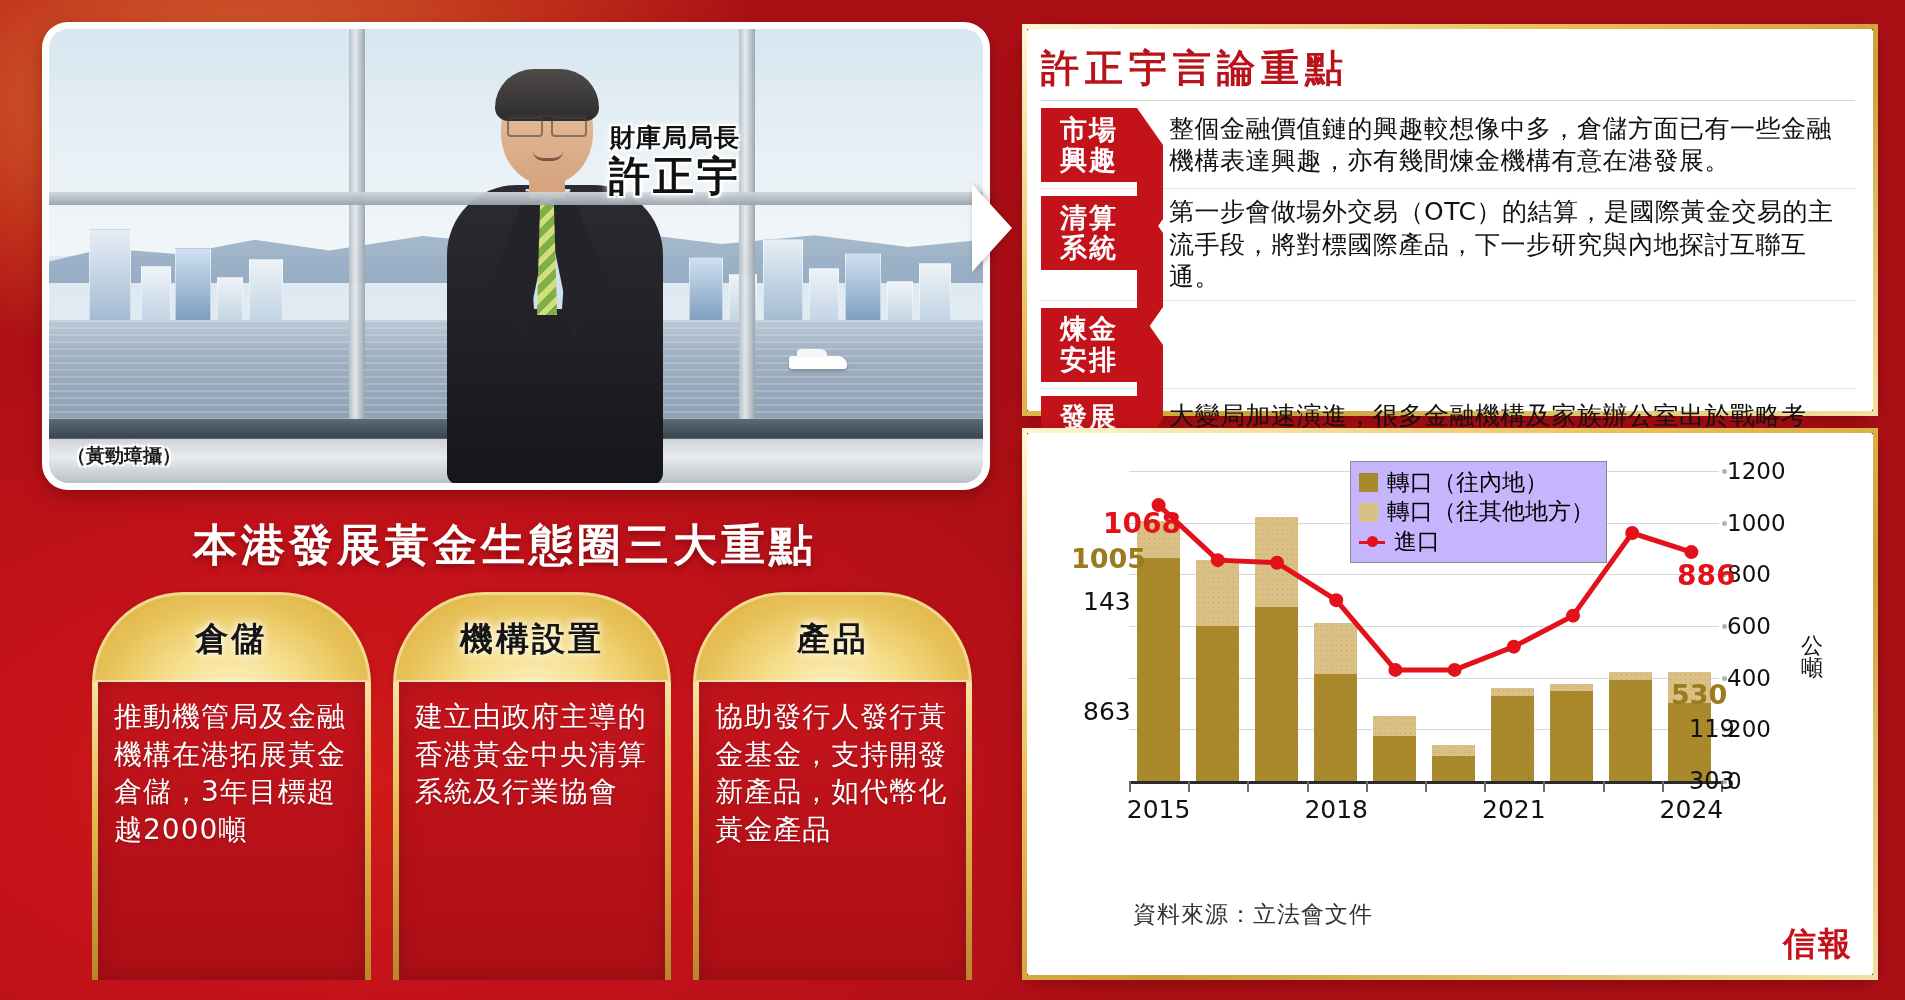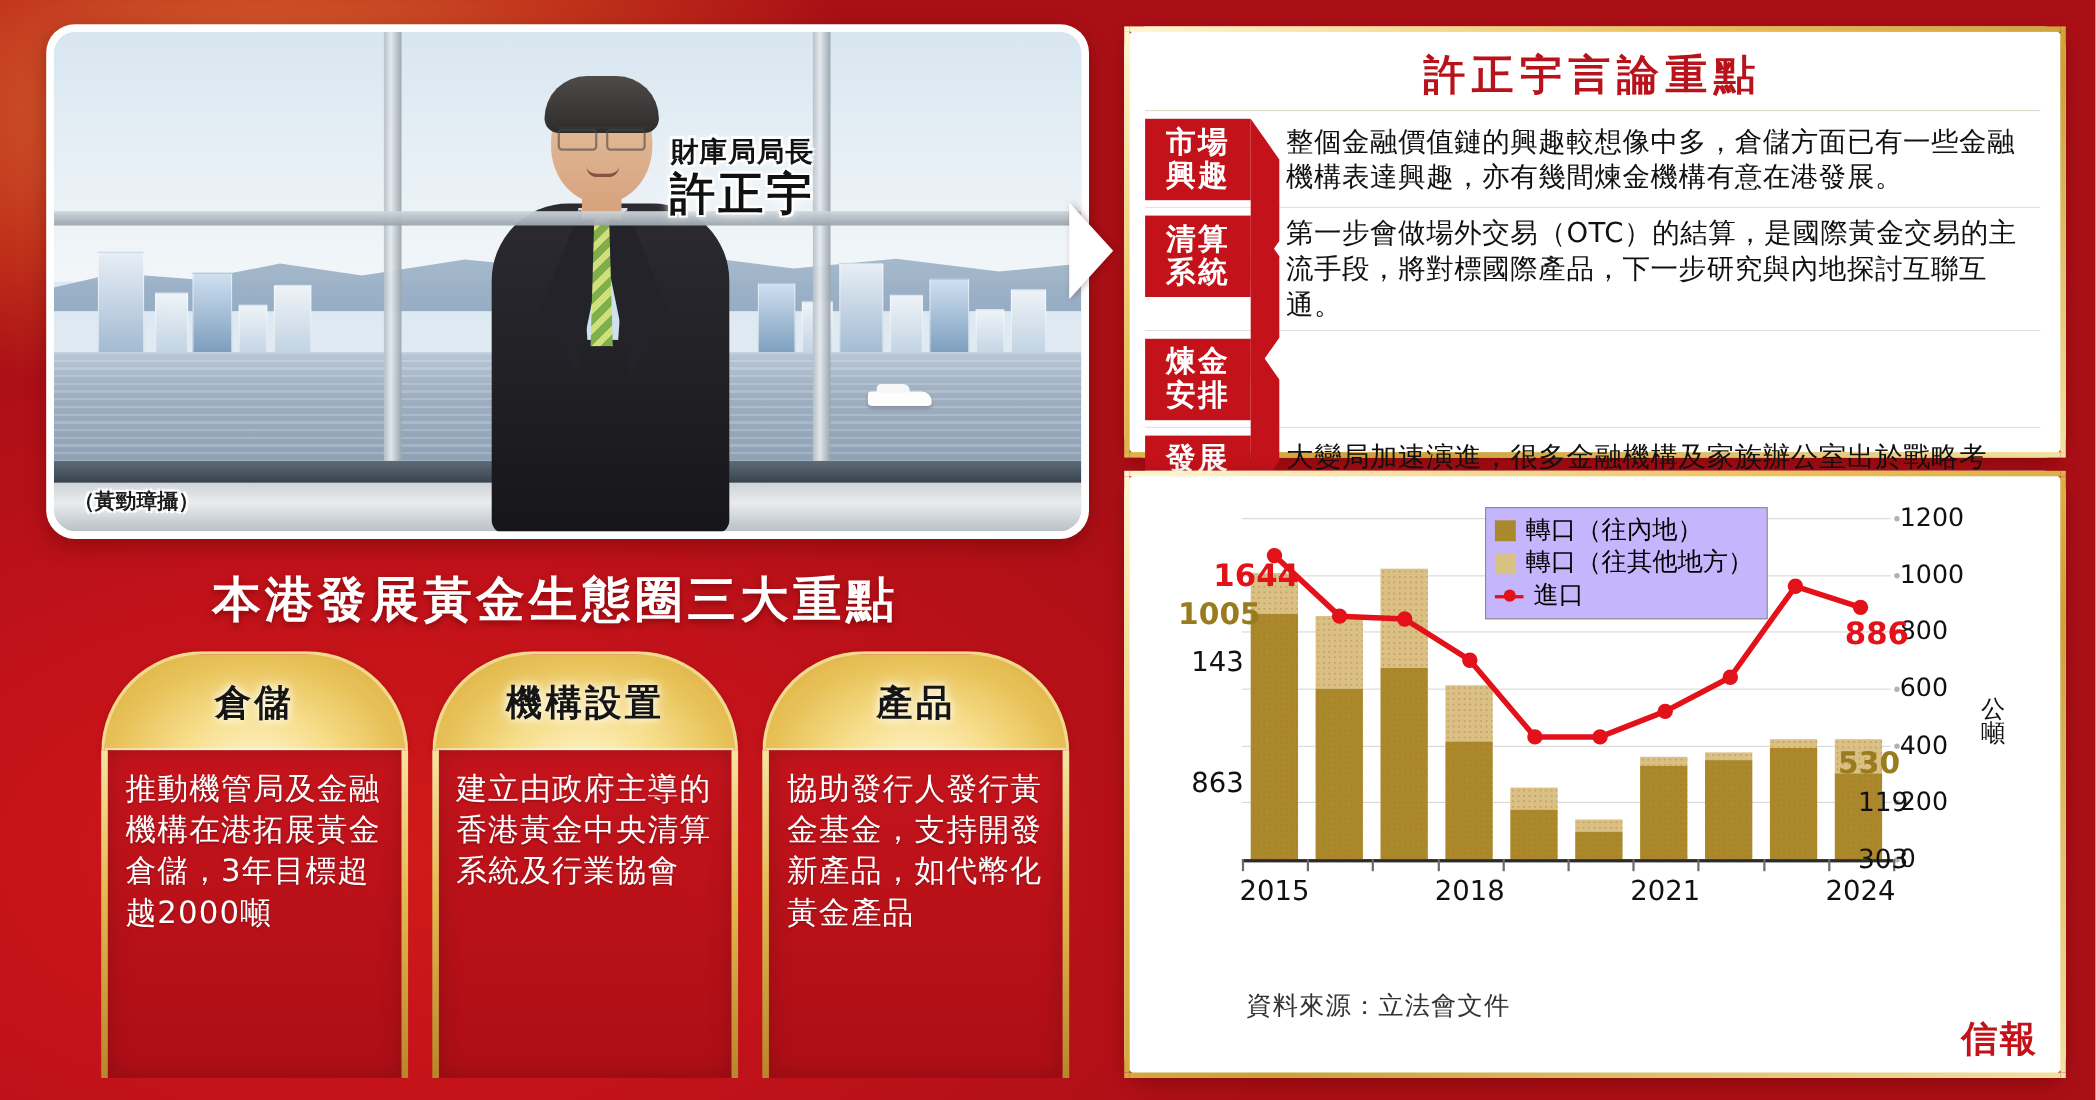--- a/index.html
+++ b/index.html
@@ -142,21 +142,21 @@
   
   .panel{
     position:absolute;left:1022px;top:24px;width:856px;height:392px;
     background:#fff;border-radius:20px;
     border:5px solid;
     border-image:linear-gradient(150deg,#fff6d0,#e9bf55 35%,#caa037 60%,#f3e0a3) 1;
     box-shadow:0 5px 16px rgba(90,0,0,.4);
     padding:10px 18px 8px 14px;
   }
   .panel-title{
-    text-align:center;color:#b8121a;font-size:38px;font-weight:700;letter-spacing:6px;
+    text-align:left;color:#b8121a;font-size:38px;font-weight:700;letter-spacing:6px;
     font-family:"DejaVu Serif","Liberation Serif",serif;
     padding:4px 0 6px;
   }
   .rows{display:flex;flex-direction:column;}
   .qrow{display:flex;align-items:stretch;padding:7px 0 6px;border-top:1px solid #e4e0d6;}
   .qrow:first-child{border-top:1px solid #ded9cc;}
   .tagwrap{position:relative;flex:0 0 112px;}
   .tag{
     position:relative;width:96px;min-height:74px;background:#c3121a;color:#fff;
     display:flex;flex-direction:column;align-items:center;justify-content:center;
@@ -477,21 +477,21 @@
           <div class="ylab" style="top: 179px;">600</div>
           <div class="ylab" style="top: 127.333px;">800</div>
           <div class="ylab" style="top: 75.6667px;">1000</div>
           <div class="ylab" style="top: 24px;">1200</div>
         </div>
       <div class="yunit">公噸</div>
 
       <div class="note-1005">1005</div>
       <div class="note-143">143</div>
       <div class="note-863">863</div>
-      <div class="note-1068">1644</div>
+      <div class="note-1068">1068</div>
       <div class="note-886">886</div>
       <div class="note-422">530</div>
       <div class="note-119">119</div>
       <div class="note-303">303</div>
 
       <div class="legend">
         <div>
           <i class="sw d"></i>
           <span>轉口（往內地）</span>
         </div>

